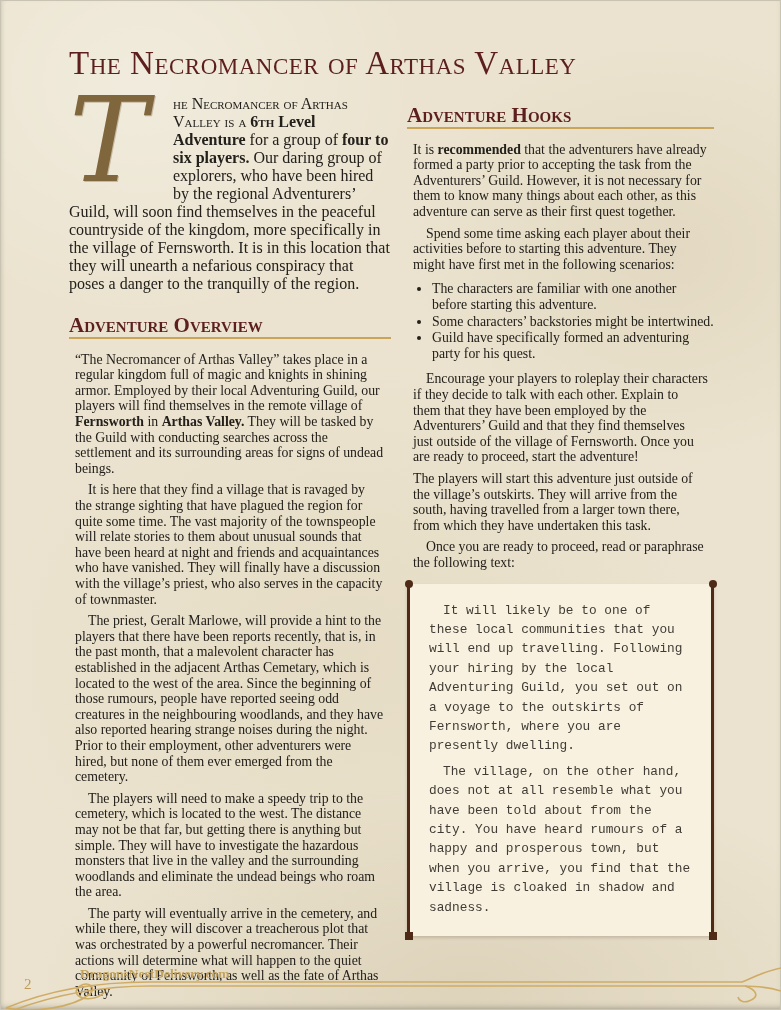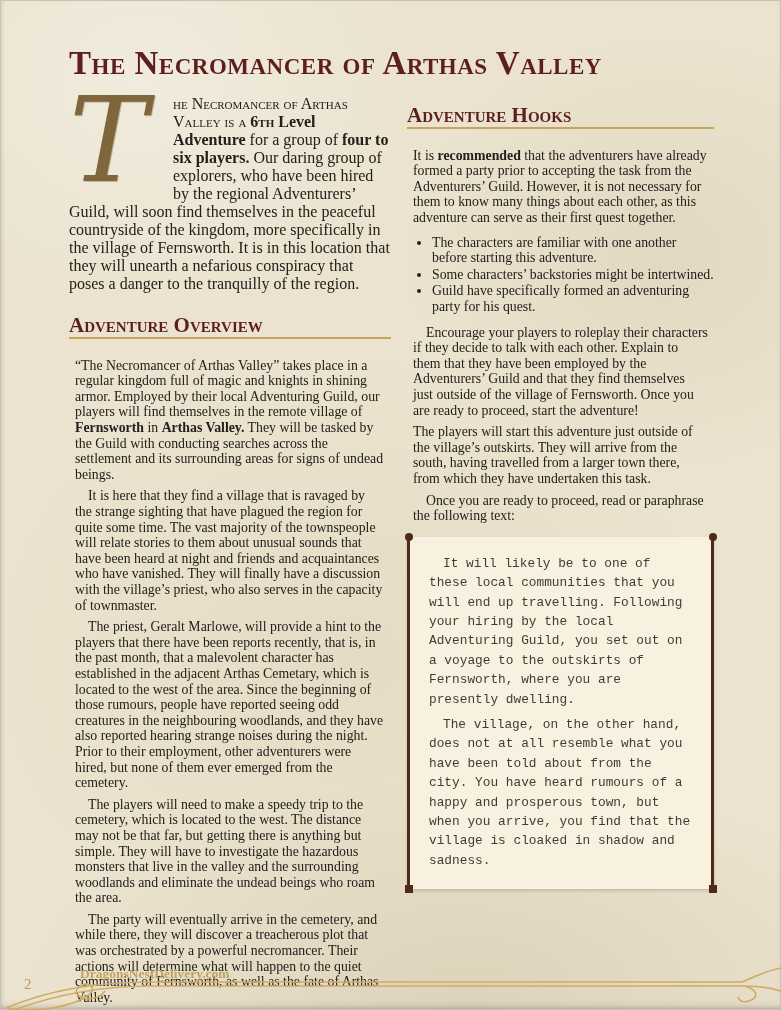--- a/index.html
+++ b/index.html
@@ -15,35 +15,35 @@
       radial-gradient(ellipse 60% 40% at 18% 8%, rgba(255,255,255,.30), transparent 60%),
       radial-gradient(ellipse 55% 35% at 85% 25%, rgba(206,190,158,.28), transparent 60%),
       radial-gradient(ellipse 70% 45% at 45% 65%, rgba(214,199,166,.25), transparent 65%),
       radial-gradient(ellipse 80% 30% at 60% 98%, rgba(190,174,140,.30), transparent 70%),
       #ebe3cf;
     box-shadow: inset 0 0 0 1px #c8c3b3, inset 0 -5px 7px -4px rgba(70,70,60,.5), inset 3px 0 6px -4px rgba(70,70,60,.35);
   }
   .content { position:absolute; left:69px; top:46px; width:645px; }
   .page-title {
     margin:0 0 10px 0;
-    font-size:33px; font-weight:bold; font-variant:small-caps;
+    font-size:33px; font-weight:normal; font-variant:small-caps;
     letter-spacing:.5px; color:#5c1f1e; line-height:1.05;
   }
   .cols { display:flex; gap:16px; align-items:flex-start; }
   .col-left  { width:322px; }
   .col-right { width:307px; }
 
   p { margin:6px; font-size:13.8px; line-height:15.6px; }
   p.ind { text-indent:13px; }
   .s-b   { font-weight:bold; }
   .s-sc  { font-variant:small-caps; }
   .s-bsc { font-weight:bold; font-variant:small-caps; }
 
   h2.section {
-    margin:21px 0 19px 0; padding-bottom:1px;
+    margin:21px 0 13px 0; padding-bottom:1px;
     font-size:21px; font-weight:bold; font-variant:small-caps;
     color:#5c1f1e; line-height:1.05;
     border-bottom:2px solid #c9a55a;
   }
   .col-right h2.section { margin-top:13px; }
 
   h2.big {
     margin:25px 0 5px 0;
     font-size:27px; font-weight:bold; font-variant:small-caps;
     color:#5c1f1e; line-height:1.07;
@@ -120,20 +120,21 @@
             <p class="ind"><span>The priest, Geralt Marlowe, will provide a hint to the players that there have been reports recently, that is, in the past month, that a malevolent character has established in the adjacent Arthas Cemetary, which is located to the west of the area. Since the beginning of those rumours, people have reported seeing odd creatures in the neighbouring woodlands, and they have also reported hearing strange noises during the night. Prior to their employment, other adventurers were hired, but none of them ever emerged from the cemetery.</span></p>
             <p class="ind"><span>The players will need to make a speedy trip to the cemetery, which is located to the west. The distance may not be that far, but getting there is anything but simple. They will have to investigate the hazardous monsters that live in the valley and the surrounding woodlands and eliminate the undead beings who roam the area.</span></p>
             <p class="ind"><span>The party will eventually arrive in the cemetery, and while there, they will discover a treacherous plot that was orchestrated by a powerful necromancer. Their actions will determine what will happen to the quiet community of Fernsworth, as well as the fate of Arthas Valley.</span></p>
           </div>
       </div>
 
       <div class="col-right">
         <h2 class="section">Adventure Hooks</h2>
         <div>
             <p><span>It is </span><span class="s-b">recommended</span><span> that the adventurers have already formed a party prior to accepting the task from the Adventurers’ Guild. However, it is not necessary for them to know many things about each other, as this adventure can serve as their first quest together.</span></p>
+            <p class="ind"><span>Spend some time asking each player about their activities before to starting this adventure. They might have first met in the following scenarios:</span></p>
           </div>
         <ul class="hook-list">
             <li>The characters are familiar with one another before starting this adventure.</li>
             <li>Some characters’ backstories might be intertwined.</li>
             <li>Guild have specifically formed an adventuring party for his quest.</li>
           </ul>
         <div class="after-list">
             <p class="ind"><span>Encourage your players to roleplay their characters if they decide to talk with each other. Explain to them that they have been employed by the Adventurers’ Guild and that they find themselves just outside of the village of Fernsworth. Once you are ready to proceed, start the adventure!</span></p>
           </div>
 

